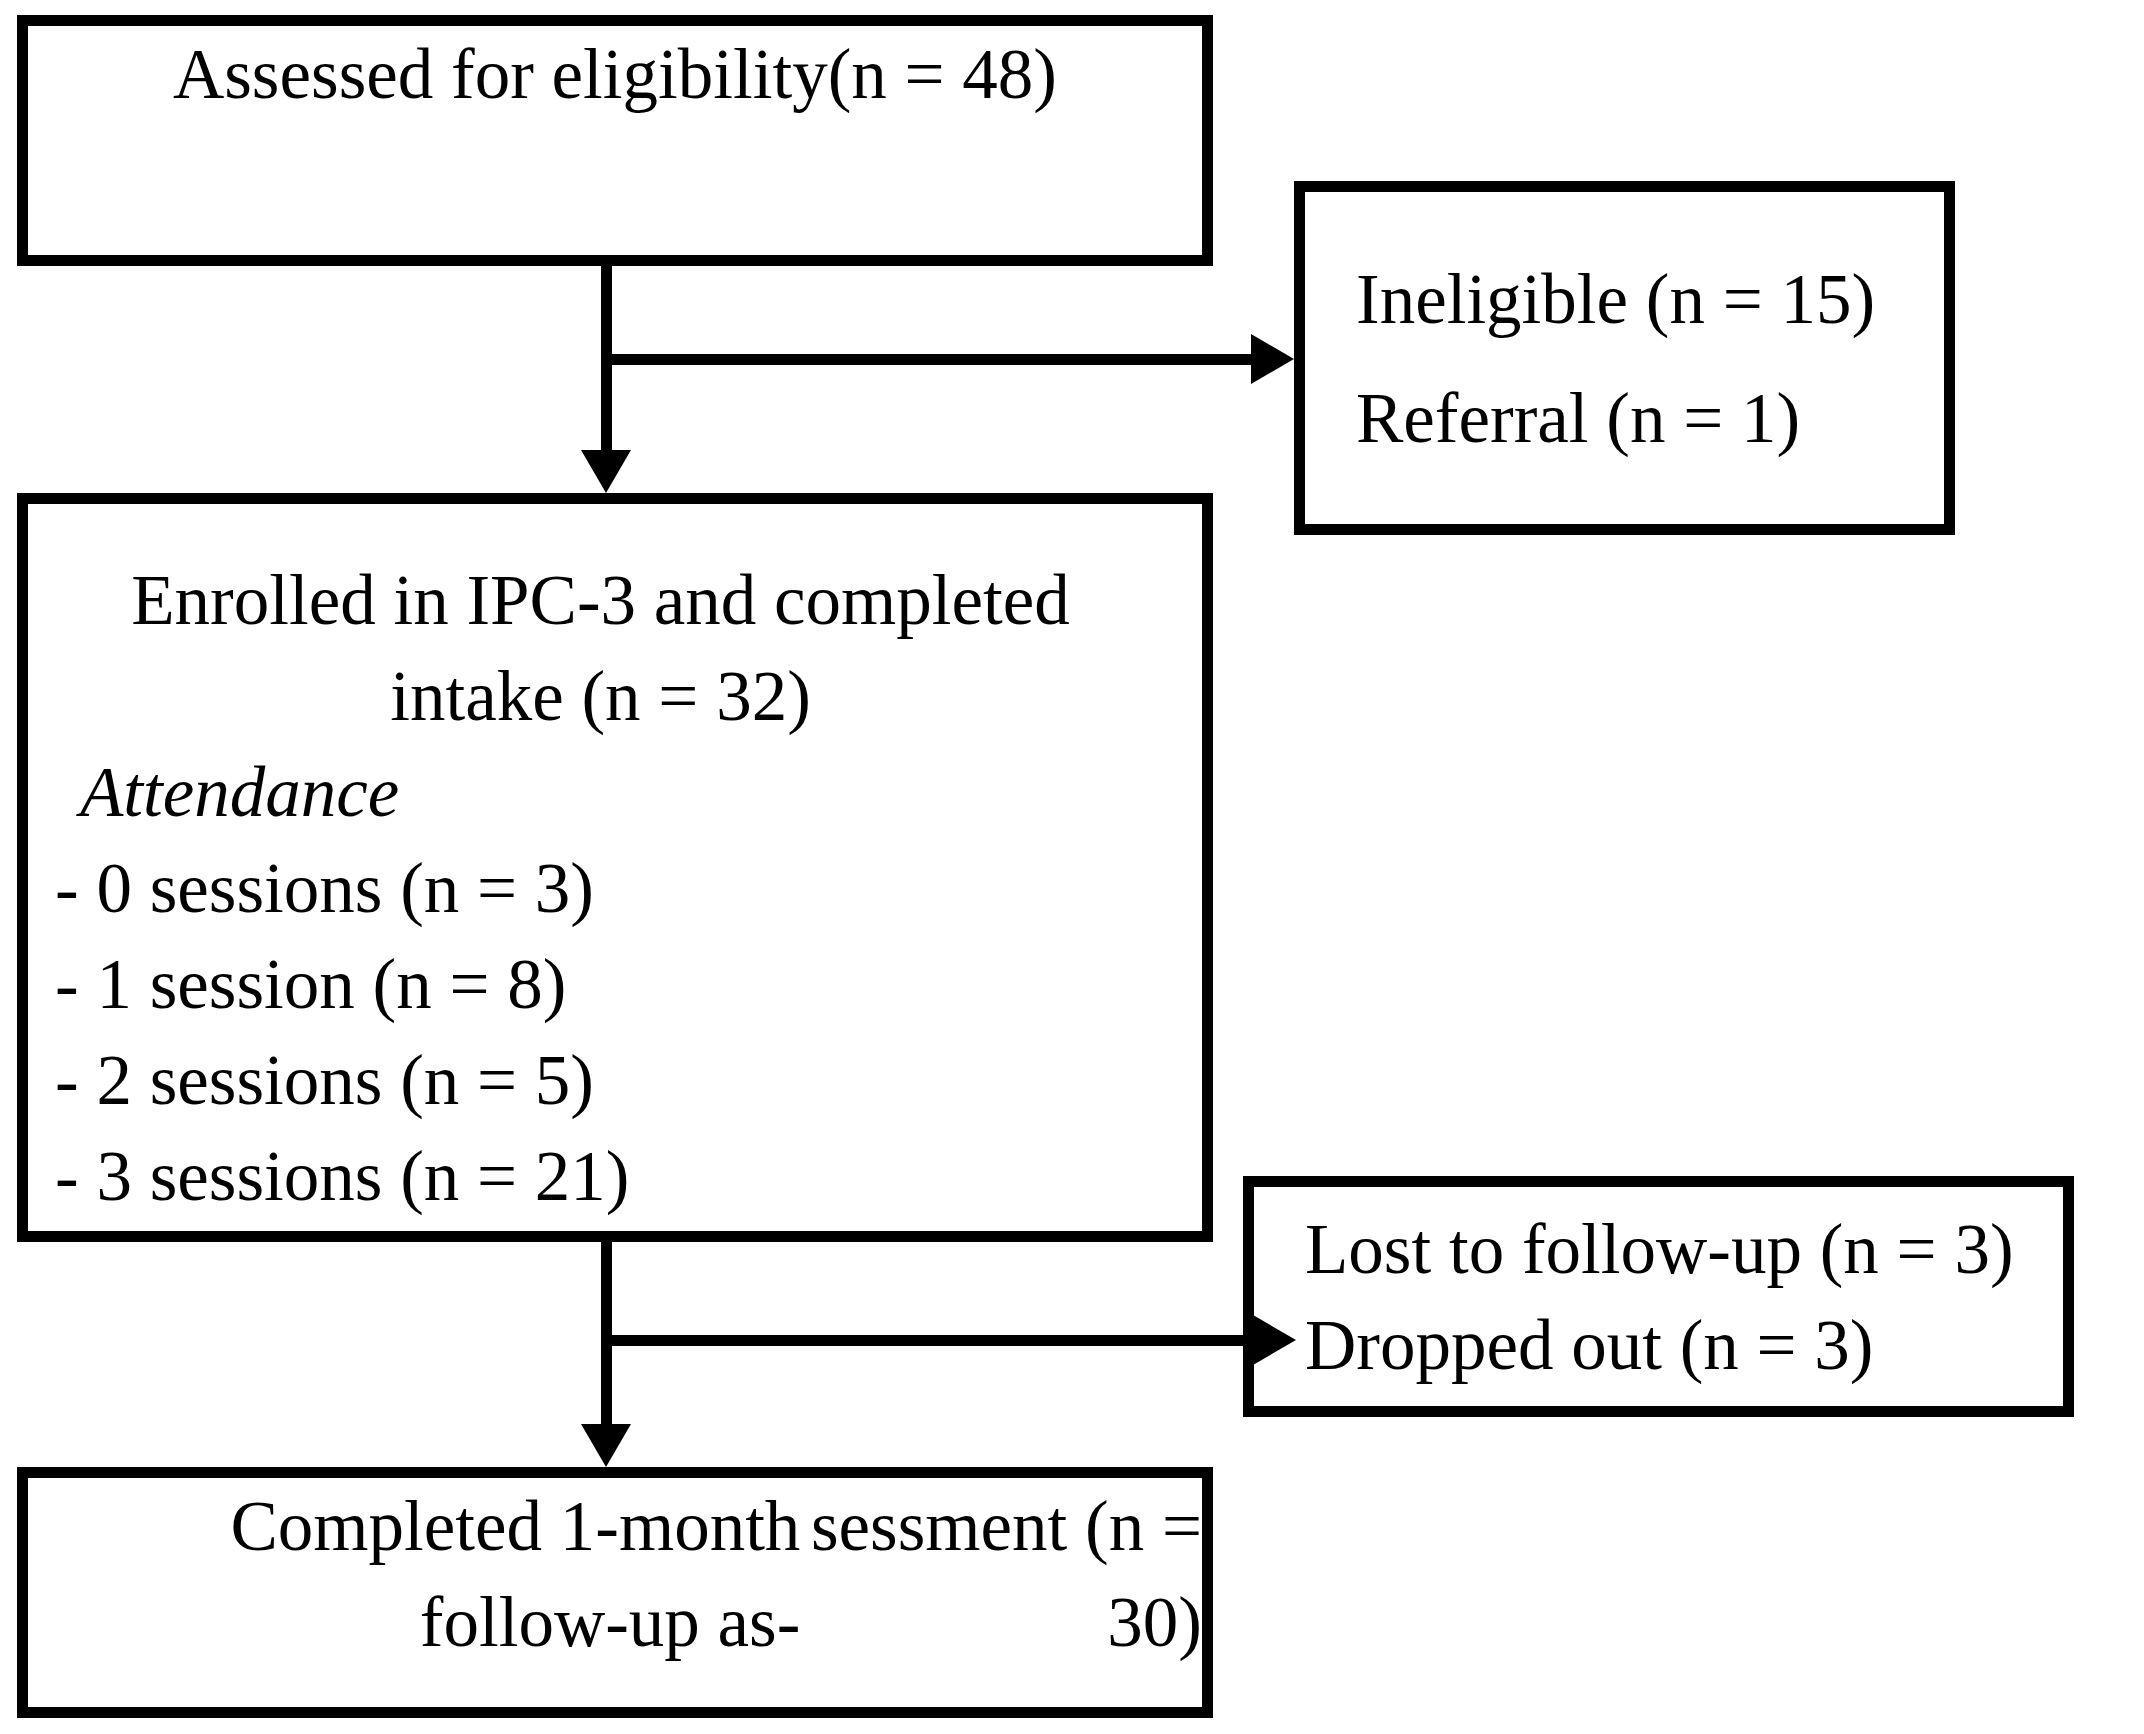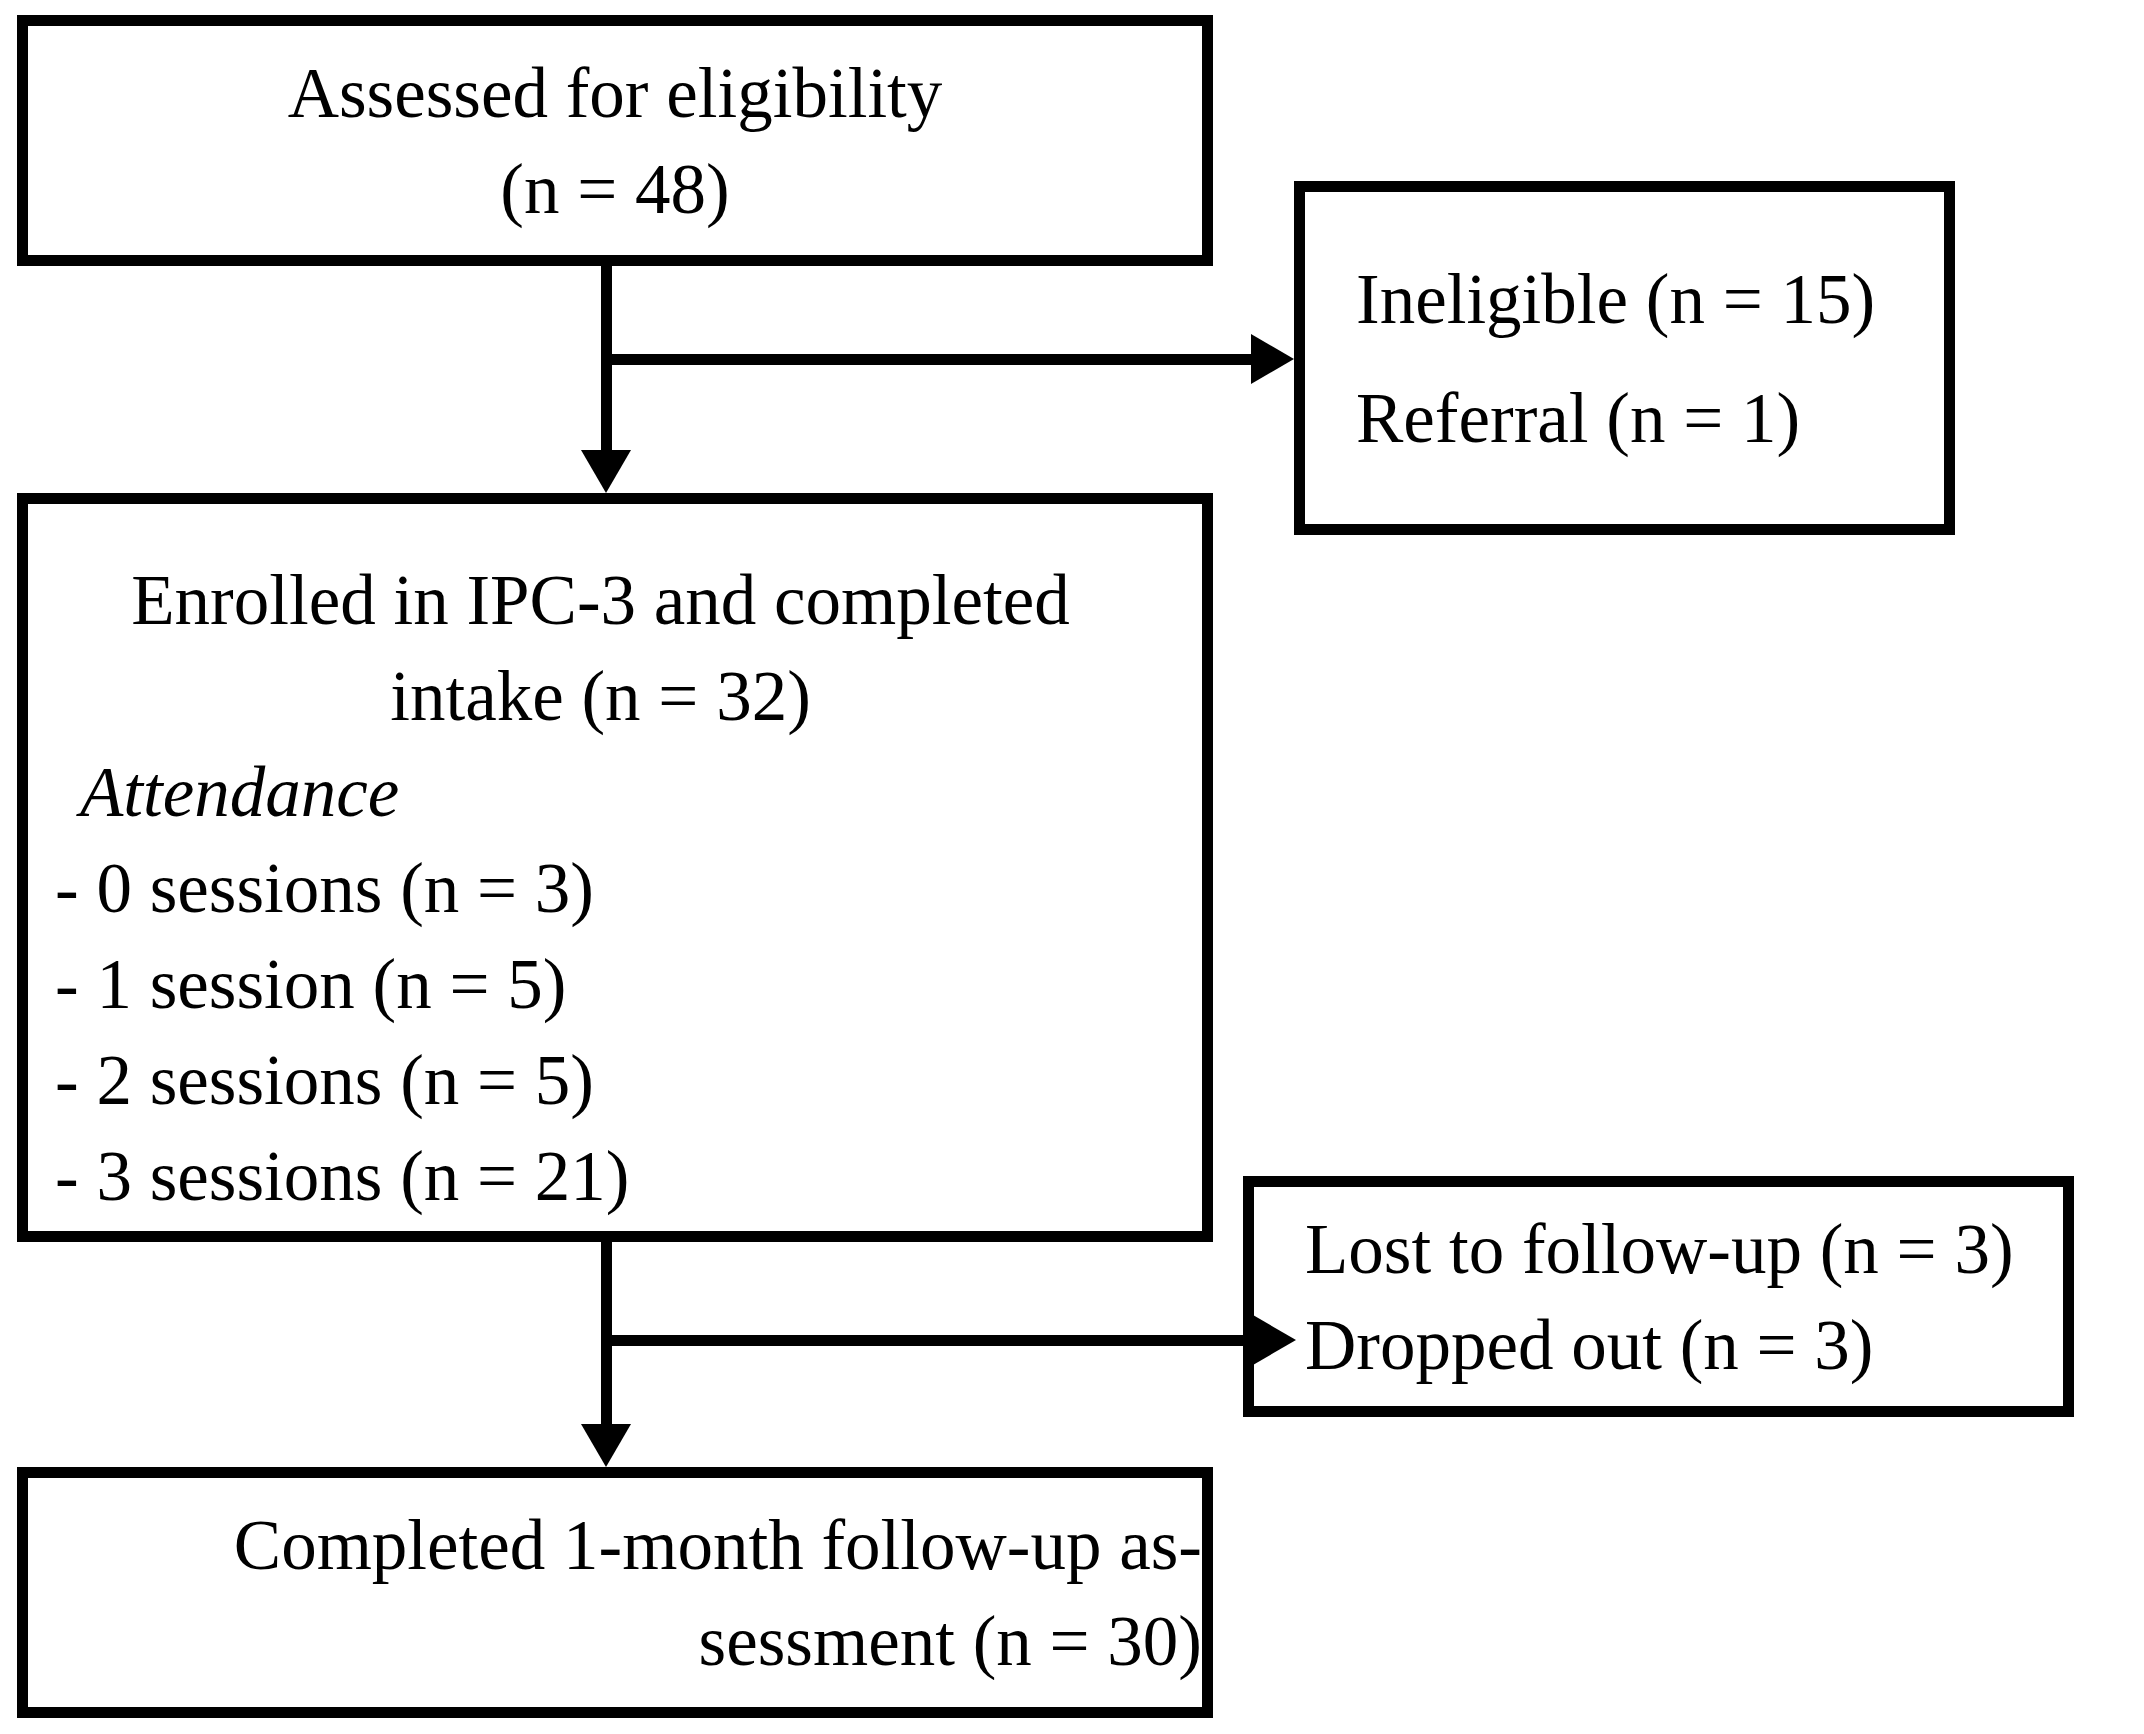--- a/index.html
+++ b/index.html
@@ -19,21 +19,21 @@
   .box {
     position: absolute;
     box-sizing: border-box;
     border: 11px solid #000000;
     background: #ffffff;
     font-size: 71px;
     line-height: 96px;
   }
   .center-box {
     display: flex;
-    flex-direction: column;
+    flex-direction: row;
     justify-content: center;
     text-align: center;
   }
   .left-box {
     display: flex;
     flex-direction: column;
     justify-content: center;
     text-align: left;
     padding-left: 51px;
     padding-right: 18px;
@@ -91,21 +91,21 @@
   <div class="box box-ineligible left-box">
     <div>Ineligible (n = 15)</div>
     <div>Referral (n = 1)</div>
   </div>
 
   <div class="box box-enrolled">
     <div class="enrolled-centered">Enrolled in IPC-3 and completed</div>
     <div class="enrolled-centered">intake (n = 32)</div>
     <div class="attendance-heading">Attendance</div>
     <div class="attendance-item">- 0 sessions (n = 3)</div>
-    <div class="attendance-item">- 1 session (n = 5)</div>
+    <div class="attendance-item">- 1 session (n = 8)</div>
     <div class="attendance-item">- 2 sessions (n = 5)</div>
     <div class="attendance-item">- 3 sessions (n = 21)</div>
   </div>
 
   <div class="box box-lost left-box">
     <div>Lost to follow-up (n = 3)</div>
     <div>Dropped out (n = 3)</div>
   </div>
 
   <div class="box box-completed center-box">

